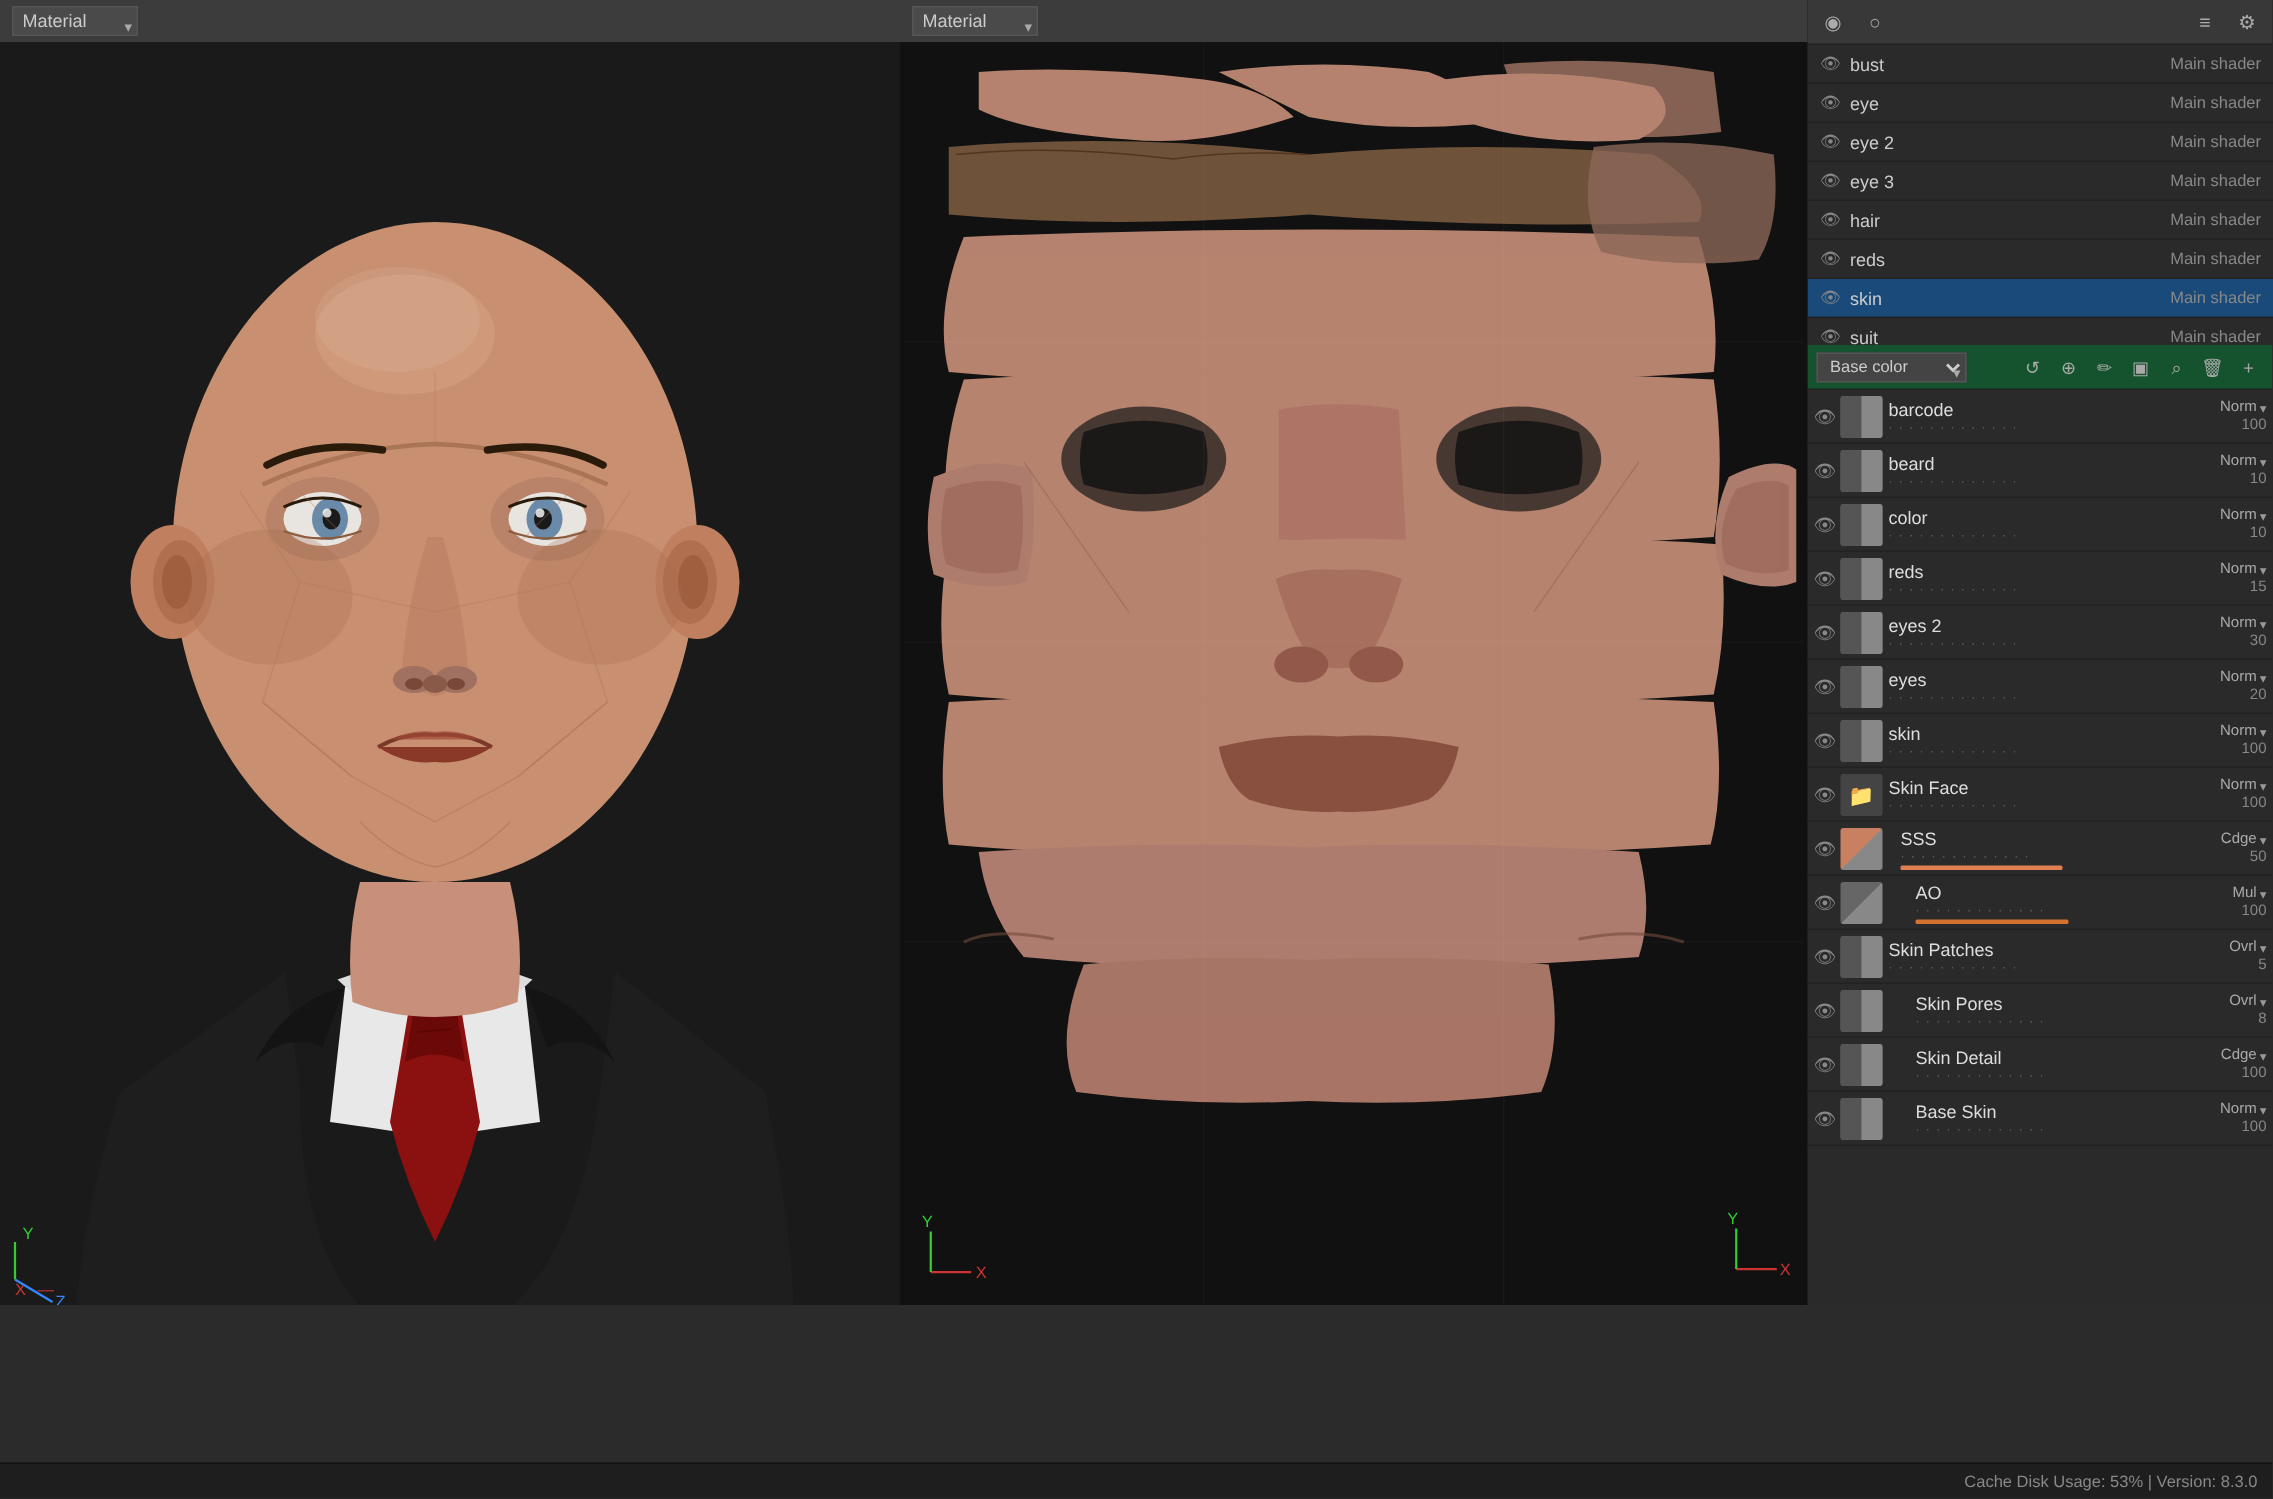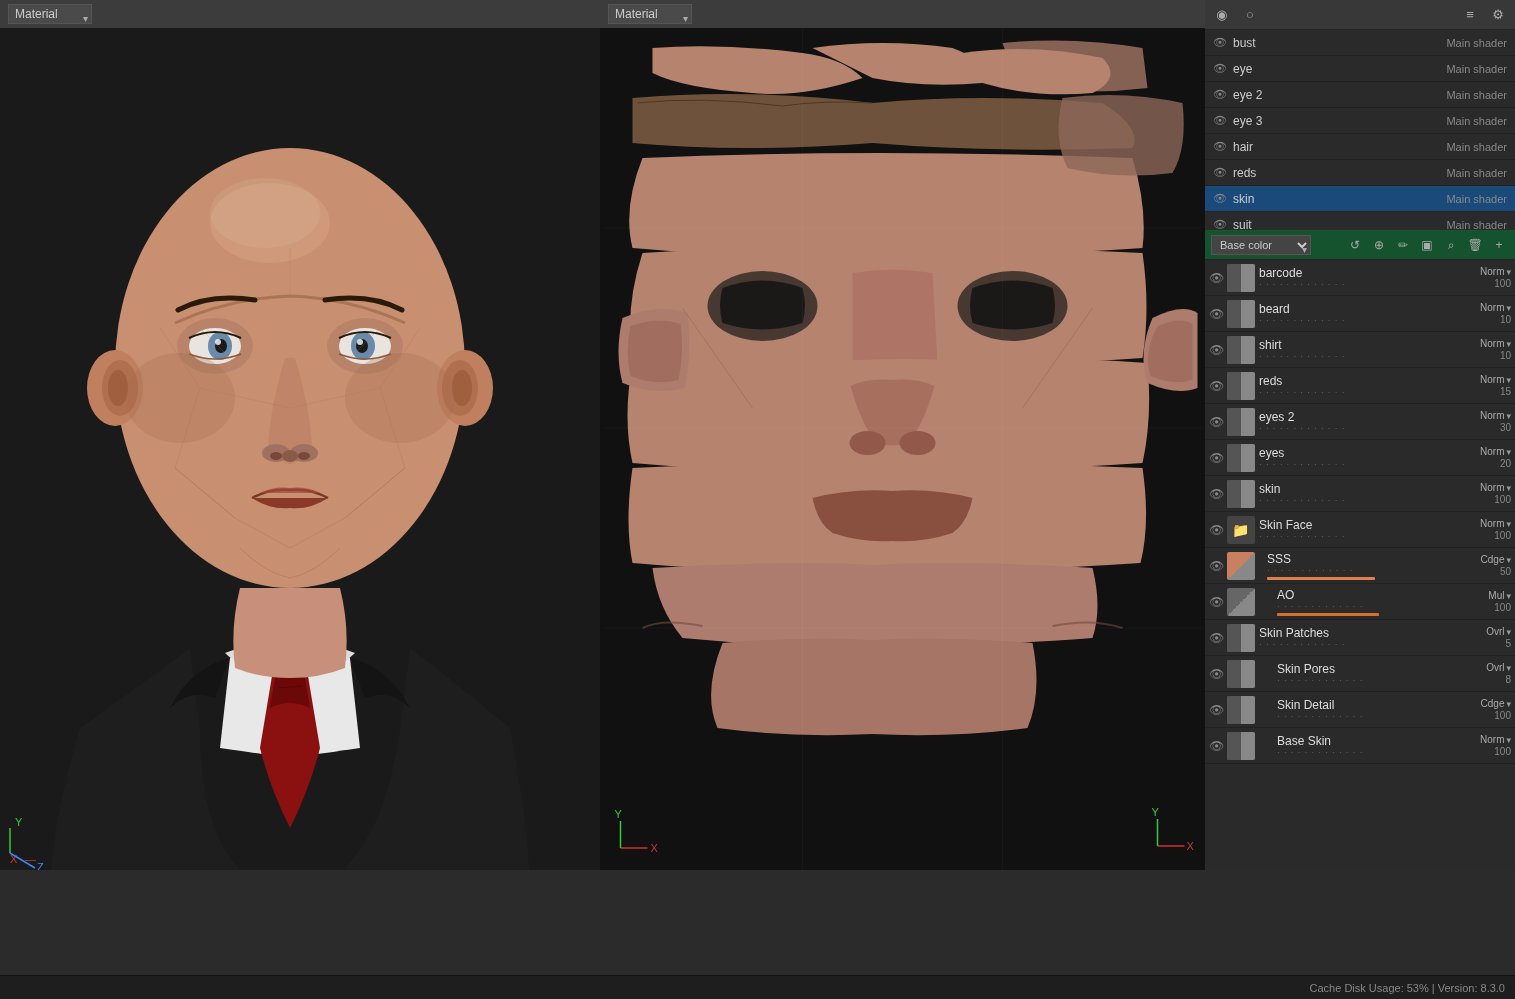--- a/index.html
+++ b/index.html
@@ -647,21 +647,21 @@
       <div class="opacity-val">10</div>
     </div>
   </div>
         <div class="layer-item">
     <span class="layer-eye" style="font-size:12px;">👁</span>
     <div style="width:28px;height:28px;background:#666;border-radius:2px;display:flex;">
       <div style="width:14px;height:28px;background:#555;border-radius:2px 0 0 2px;"></div>
       <div style="width:14px;height:28px;background:#888;border-radius:0 2px 2px 0;"></div>
     </div>
     <div class="layer-info" style="">
-      <span class="layer-name">shirt</span>
+      <span class="layer-name">color</span>
       <div class="layer-dots">· · · · · · · · · · · · ·</div>
 
     </div>
     <div class="layer-right">
       <div class="blend-mode">
         <span>Norm</span>
         <span class="blend-arrow">▾</span>
       </div>
       <div class="opacity-val">10</div>
     </div>

